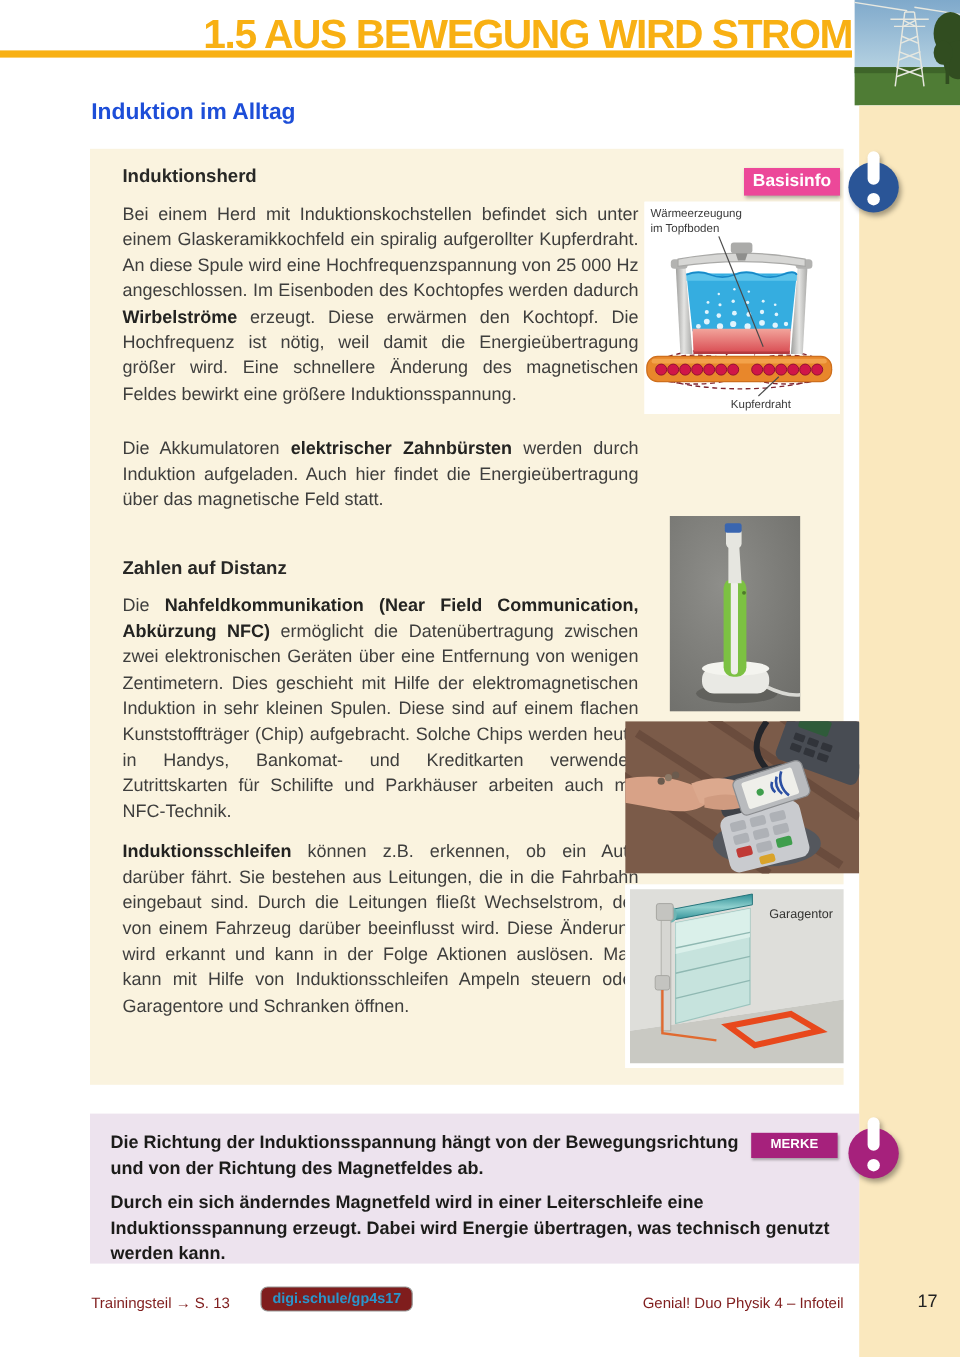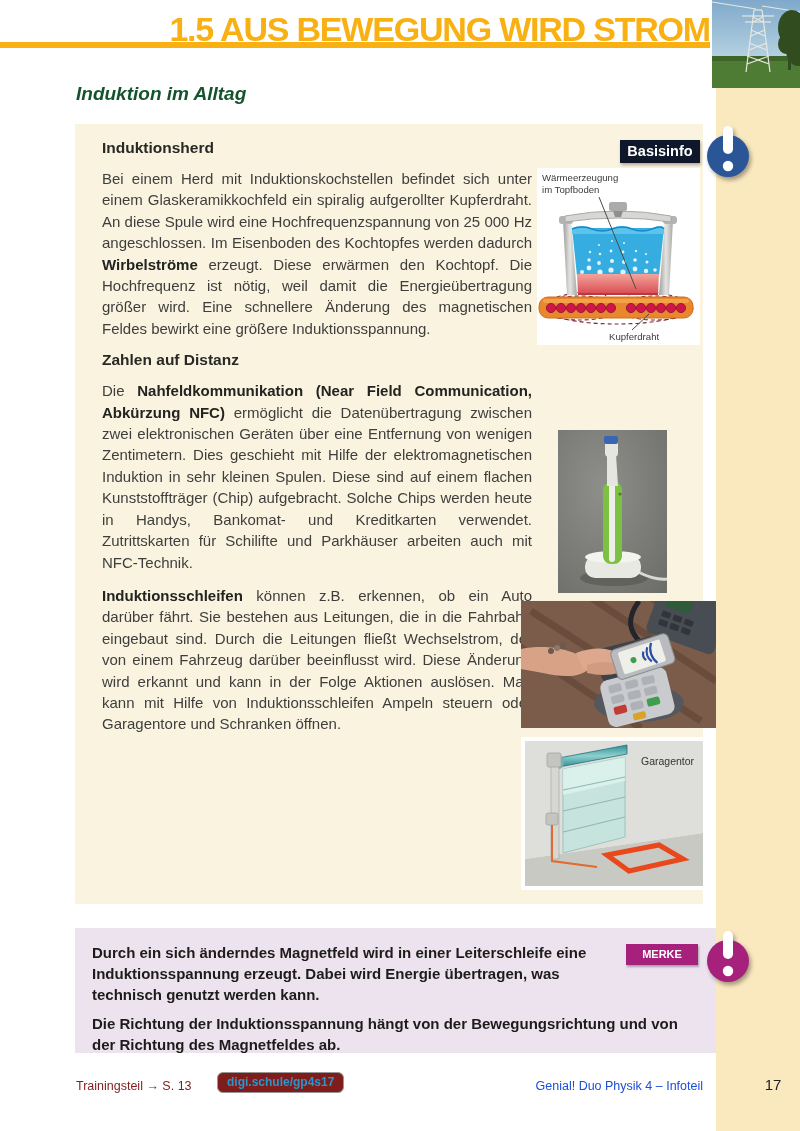--- a/index.html
+++ b/index.html
@@ -13,43 +13,43 @@
     position:absolute; top:10px; left:0; width:710px;
     text-align:right; font-size:34px; font-weight:bold;
     color:#F8B013; letter-spacing:-1.2px; white-space:nowrap;
   }
   .title-rule { position:absolute; top:42px; left:0; width:710px; height:6px; background:#F8B013; }
   .photo-pylon { position:absolute; left:712px; top:0; width:88px; height:88px; }
   .sidebar { position:absolute; left:716px; top:88px; width:84px; height:1043px; background:#FAE8BE; }
 
   .section-heading {
     position:absolute; left:76px; top:83px;
-    font-size:19px; font-weight:bold; color:#14532d;font-style:italic;
+    font-size:19px; font-weight:bold; color:#1d4ed8;
   }
 
   
   .content-box { position:absolute; left:75px; top:124px; width:628px; height:780px; background:#FAF3DF; }
 
   .text-col {
     position:absolute; left:102px; top:139px; width:430px;
     font-size:15px; line-height:21.4px; color:#3E3E3D;
     text-align:justify;
   }
   .text-col h3 {
     margin:0 0 11px 0; font-size:15.5px; line-height:18px;
     color:#282826; text-align:left;
   }
-  .text-col h3.sect { margin-top:12px; }
+  .text-col h3.sect { margin-top:38px; }
   .text-col p { margin:0 0 12px 0; }
   .text-col b, .merke-text { color:#232321; }
 
   
   .badge-basisinfo {
     position:absolute; left:620px; top:140px; width:80px; height:23px;
-    background:#0f172a; color:#fff; font-weight:bold; font-size:14.5px;
+    background:#ec4899; color:#fff; font-weight:bold; font-size:14.5px;
     text-align:center; line-height:23px; box-shadow:1px 2px 3px rgba(0,0,0,.3);
   }
   .excl-icon { position:absolute; width:48px; height:60px; filter:drop-shadow(2px 3px 2px rgba(0,0,0,.35)); }
   .excl-basisinfo { left:705px; top:122px; }
   .excl-merke { left:705px; top:927px; }
 
   
   .fig { position:absolute; }
   .fig-pot { left:537px; top:168px; width:163px; height:177px; background:#fff; }
   .fig-toothbrush { left:558px; top:430px; width:109px; height:163px; }
@@ -70,21 +70,21 @@
     box-shadow:1px 2px 2px rgba(0,0,0,.3);
   }
 
   
   .footer-left { position:absolute; left:76px; top:1079px; font-size:12.5px; color:#7f1d1d; }
   .footer-link {
     position:absolute; left:217px; top:1072px;
     border:1.5px solid #97９795; border:1.5px solid #979795; border-radius:6px;
     padding:2px 9px 3px; color:#2996CC; font-weight:bold; font-size:12px; background:#7f1d1d;
   }
-  .footer-right { position:absolute; left:400px; top:1079px; width:303px; text-align:right; font-size:12.5px; color:#1d4ed8; }
+  .footer-right { position:absolute; left:400px; top:1079px; width:303px; text-align:right; font-size:12.5px; color:#7f1d1d; }
   .page-number { position:absolute; left:716px; top:1076px; width:78px; text-align:center; font-size:15px; color:#222;margin-left:18px; }
 
   svg text { font-family:"Liberation Sans", sans-serif; }
 </style>
 </head>
 <body>
 
 <div class="page">
 
   <div class="chapter-title">1.5 AUS BEWEGUNG WIRD STROM</div>
@@ -127,20 +127,21 @@
 
   <div class="sidebar"></div>
 
   <div class="section-heading">Induktion im Alltag</div>
 
   <div class="content-box"></div>
 
   <div class="text-col">
     <h3>Induktionsherd</h3>
     <p><span>Bei einem Herd mit Induktionskochstellen befindet sich unter einem Glaskeramikkochfeld ein spiralig aufgerollter Kupferdraht. An diese Spule wird eine Hochfrequenzspannung von 25 000 Hz angeschlossen. Im Eisenboden des Kochtopfes werden dadurch </span><b>Wirbelströme</b><span> erzeugt. Diese erwärmen den Kochtopf. Die Hochfrequenz ist nötig, weil damit die Energieübertragung größer wird. Eine schnellere Änderung des magnetischen Feldes bewirkt eine größere Induktionsspannung.</span></p>
+    <p style="margin-top:24px;"><span>Die Akkumulatoren </span><b>elektrischer Zahnbürsten</b><span> werden durch Induktion aufgeladen. Auch hier findet die Energieübertragung über das magnetische Feld statt.</span></p>
     <h3 class="sect">Zahlen auf Distanz</h3>
     <p><span>Die </span><b>Nahfeldkommunikation (Near Field Communication, Abkürzung NFC)</b><span> ermöglicht die Datenübertragung zwischen zwei elektronischen Geräten über eine Entfernung von wenigen Zentimetern. Dies geschieht mit Hilfe der elektromagnetischen Induktion in sehr kleinen Spulen. Diese sind auf einem flachen Kunststoffträger (Chip) aufgebracht. Solche Chips werden heute in Handys, Bankomat- und Kreditkarten verwendet. Zutrittskarten für Schilifte und Parkhäuser arbeiten auch mit NFC-Technik.</span></p>
     <p><b>Induktionsschleifen</b><span> können z.B. erkennen, ob ein Auto darüber fährt. Sie bestehen aus Leitungen, die in die Fahrbahn eingebaut sind. Durch die Leitungen fließt Wechselstrom, der von einem Fahrzeug darüber beeinflusst wird. Diese Änderung wird erkannt und kann in der Folge Aktionen auslösen. Man kann mit Hilfe von Induktionsschleifen Ampeln steuern oder Garagentore und Schranken öffnen.</span></p>
   </div>
 
   <div class="badge-basisinfo">Basisinfo</div>
   <svg class="excl-icon excl-basisinfo" viewBox="0 0 48 60">
     <circle cx="23" cy="34" r="21" fill="#2A5597"></circle>
     <rect x="18" y="4" width="10" height="28" rx="5" fill="#ffffff"></rect>
     <circle cx="23" cy="44" r="5.2" fill="#ffffff"></circle>
@@ -354,22 +355,22 @@
       <rect x="25" y="76" width="12" height="12" rx="2" fill="#C4C4C0" stroke="#A5A5A1" stroke-width="0.8"></rect>
     </g>
     <path d="M31,88 L31,124 L76,130" fill="none" stroke="#E06A30" stroke-width="2"></path>
     <polygon points="86,118 138,108 162,122 108,134" fill="none" stroke="#E8481C" stroke-width="5"></polygon>
     <text x="120" y="28" font-size="10.5" fill="#333331">Garagentor</text>
   </svg>
 
   <div class="merke-box">
     <div class="merke-text">
       <div class="merke-badge">MERKE</div>
+      <p>Die Richtung der Induktionsspannung hängt von der Bewegungsrichtung und von der Richtung des Magnetfeldes ab.</p>
       <p>Durch ein sich änderndes Magnetfeld wird in einer Leiterschleife eine Induktionsspannung erzeugt. Dabei wird Energie übertragen, was technisch genutzt werden kann.</p>
-      <p>Die Richtung der Induktionsspannung hängt von der Bewegungsrichtung und von der Richtung des Magnetfeldes ab.</p>
     </div>
   </div>
   <svg class="excl-icon excl-merke" viewBox="0 0 48 60">
     <circle cx="23" cy="34" r="21" fill="#A6217C"></circle>
     <rect x="18" y="4" width="10" height="28" rx="5" fill="#ffffff"></rect>
     <circle cx="23" cy="44" r="5.2" fill="#ffffff"></circle>
   </svg>
 
   <div class="footer-left">Trainingsteil → S. 13</div>
   <div class="footer-link">digi.schule/gp4s17</div>

